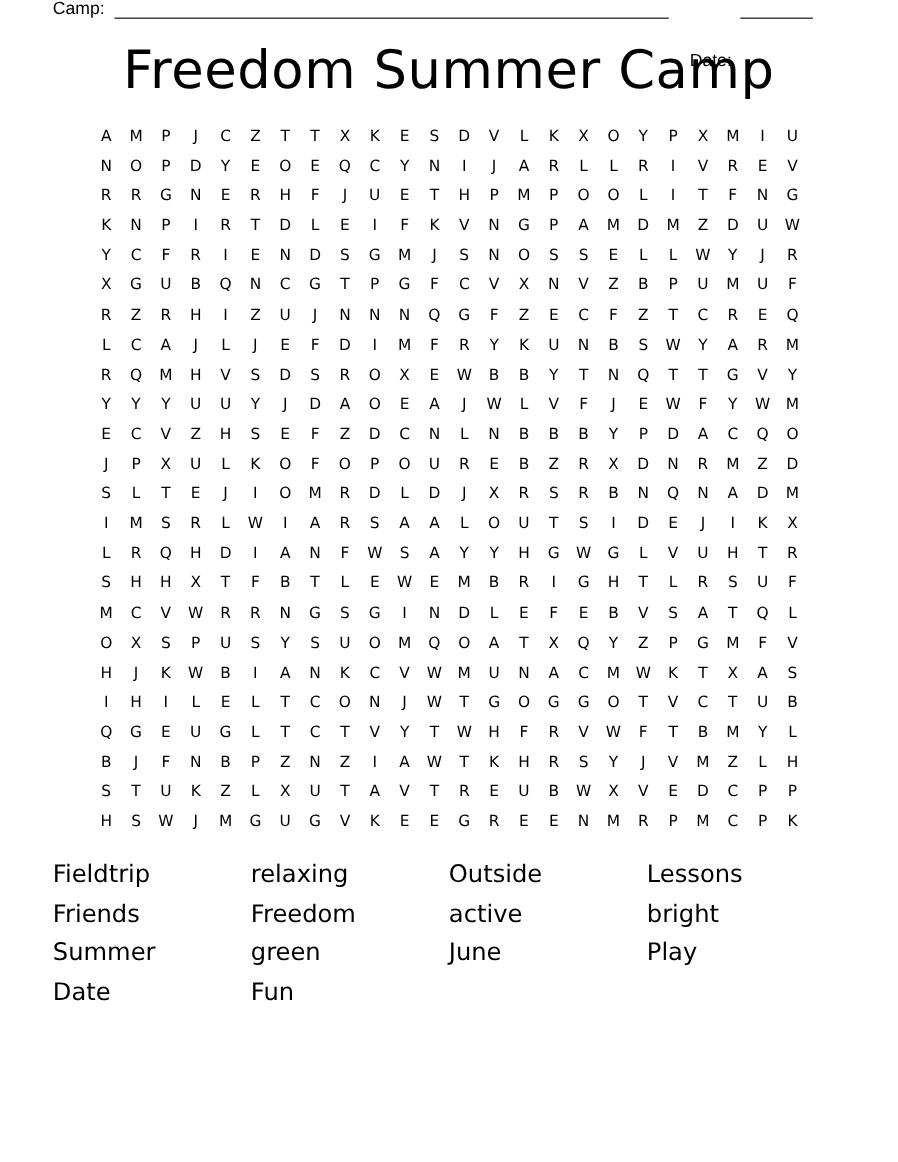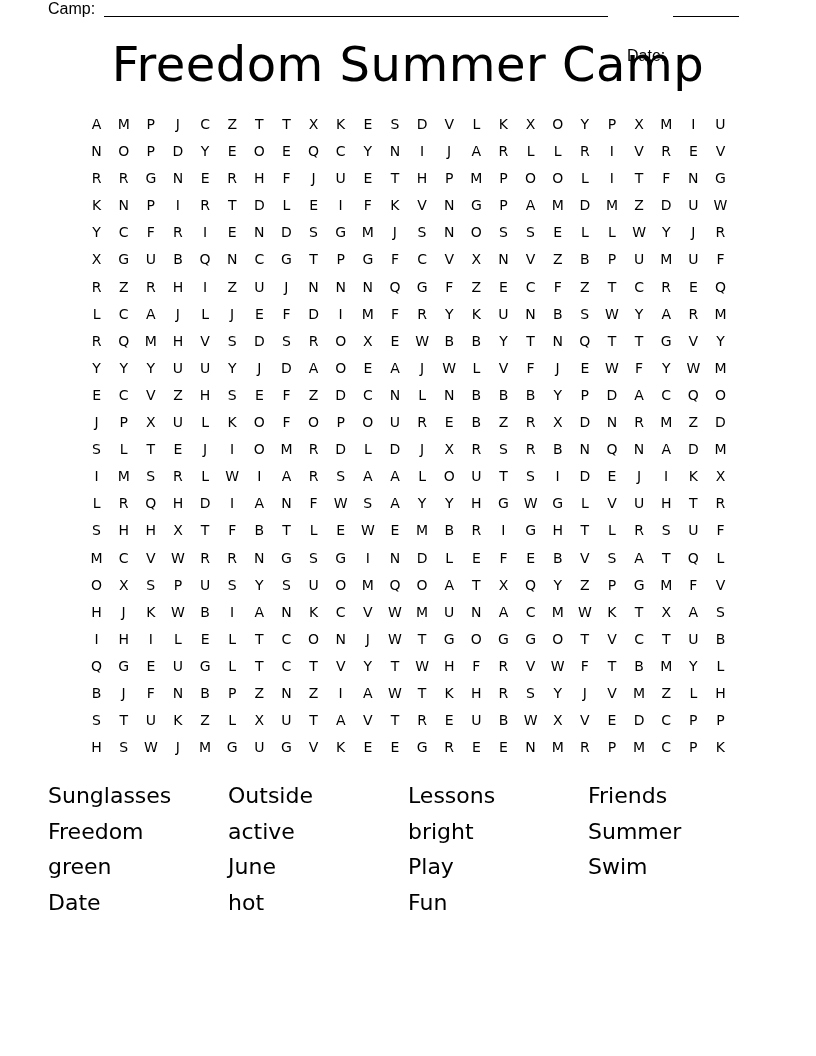--- a/index.html
+++ b/index.html
@@ -618,28 +618,27 @@
     <div class="cell">M</div>
     <div class="cell">R</div>
     <div class="cell">P</div>
     <div class="cell">M</div>
     <div class="cell">C</div>
     <div class="cell">P</div>
     <div class="cell">K</div>
   </div>
 
 <div class="wordlist" id="wordlist">
-    <div class="word">Sunglasses</div>
+    <div class="word">Fieldtrip</div>
+    <div class="word">relaxing</div>
     <div class="word">Outside</div>
     <div class="word">Lessons</div>
     <div class="word">Friends</div>
     <div class="word">Freedom</div>
     <div class="word">active</div>
     <div class="word">bright</div>
     <div class="word">Summer</div>
     <div class="word">green</div>
     <div class="word">June</div>
     <div class="word">Play</div>
-    <div class="word">Swim</div>
     <div class="word">Date</div>
-    <div class="word">hot</div>
     <div class="word">Fun</div>
   </div>
 
 </body></html>

